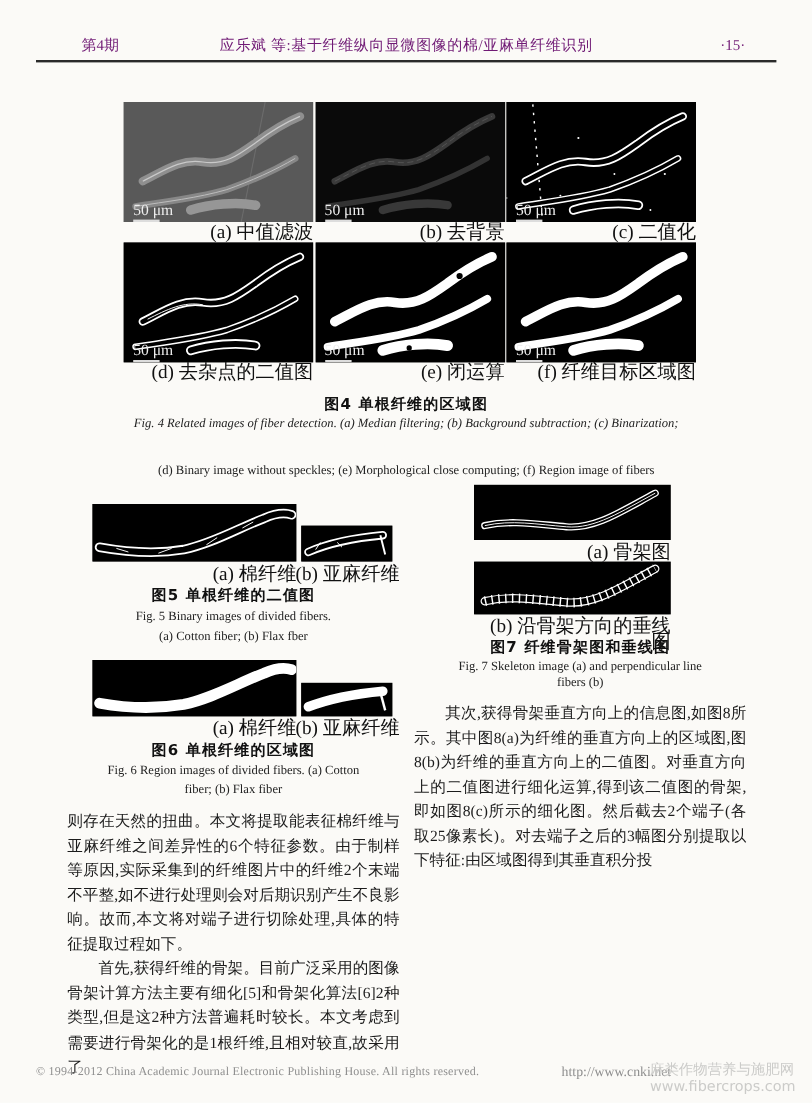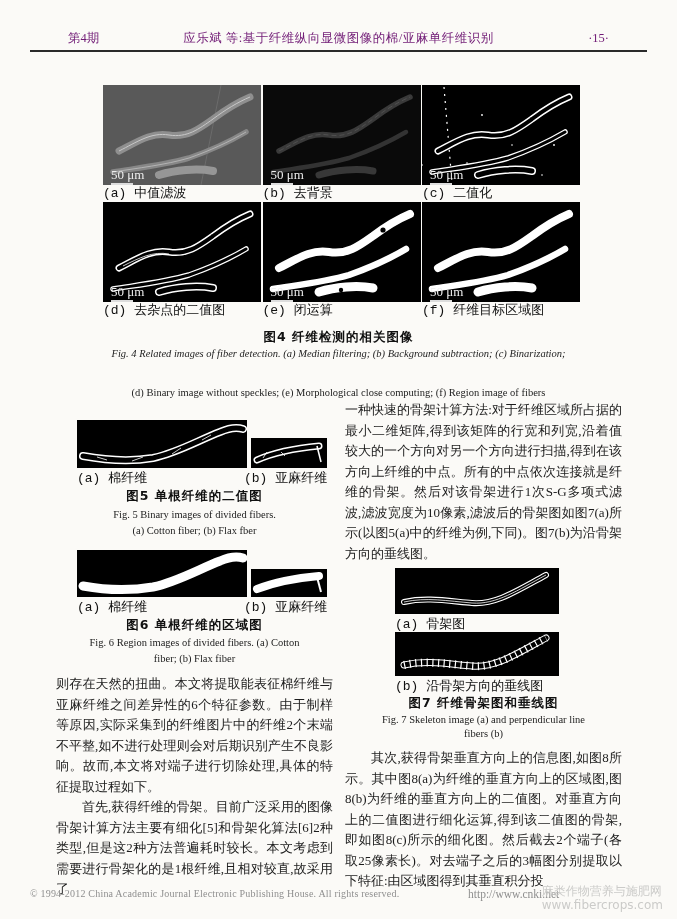--- a/index.html
+++ b/index.html
@@ -8,31 +8,31 @@
     width:677px;height:919px;
     background:#fbfaf7;
     font-family:"Liberation Serif","DejaVu Serif",serif;
     overflow:hidden;
   }
   
   .hdr{position:absolute;top:28px;left:30px;width:617px;height:20px;
        display:flex;align-items:center;font-size:12.5px;color:#701a75;}
   .hdr-issue{position:absolute;left:38px;}
   .hdr-title{width:100%;text-align:center;letter-spacing:.5px;}
-  .hdr-page{position:absolute;right:38px;}
+  .hdr-page{position:absolute;right:26px;}
   .hdr-rule{position:absolute;top:50px;left:30px;width:617px;height:2px;background:#2a2a2a;}
   
   .fig4{position:absolute;left:103px;top:85px;width:477px;
         display:grid;grid-template-columns:repeat(3,158px);column-gap:1.5px;row-gap:1px;}
   .micro-panel{position:relative;width:158px;height:100px;background:#000;overflow:hidden;}
   .micro-panel svg{display:block;width:158px;height:100px;}
   .scalebar{position:absolute;left:8px;bottom:0;color:#eee;font-size:13px;line-height:1;
             font-family:Liberation Serif, serif;}
   .scalebar::after{content:"";display:block;width:22px;height:2px;background:#ddd;margin-top:2px;}
-  .plabel{font-size:13px;text-align:left;padding:2px 0 1px 0;color:#111;height:13px;line-height:13px;font-family:Liberation Mono, monospace;}
+  .plabel{font-size:16px;text-align:right;padding:2px 0 1px 0;color:#111;height:13px;line-height:13px;}
   .cap-zh{font-weight:700;font-size:12.5px;text-align:center;color:#111;letter-spacing:1px;
           font-family:"DejaVu Sans",sans-serif;}
   .cap-en{font-family:"Liberation Serif","DejaVu Serif",serif;font-size:10.5px;text-align:center;color:#222;}
   .cap4-zh{position:absolute;top:329px;left:0;width:677px;}
   .cap4-en1{position:absolute;top:348px;left:0;width:677px;font-style:italic;}
   .cap4-en2{position:absolute;top:387px;left:0;width:677px;}
   
   .col{position:absolute;top:400px;width:277px;}
   #left-col{left:56px;}
   #right-col{left:345px;}
@@ -156,21 +156,21 @@
           <path d="M16,66 C34,57 48,47 66,50 C84,53 96,44 110,34 C122,25 135,17 147,12" stroke="#fff" stroke-width="8" fill="none" stroke-linecap="round"></path>
           <path d="M10,87 C35,83 62,80 86,73 C106,66 126,57 143,47" stroke="#fff" stroke-width="6.5" fill="none" stroke-linecap="round"></path>
           <path d="M56,90 C72,85 94,83 110,86" stroke="#fff" stroke-width="9" fill="none" stroke-linecap="round"></path>
         </svg>
         <div class="scalebar">50 μm</div>
       </div>
       <div class="plabel">(f) 纤维目标区域图</div>
     </div>
   </div>
 
-  <div class="cap-zh cap4-zh">图4  纤维检测的相关图像</div>
+  <div class="cap-zh cap4-zh">图4  单根纤维的区域图</div>
   <div class="cap-en cap4-en1">Fig. 4  Related images of fiber detection. (a) Median filtering; (b) Background subtraction; (c) Binarization;</div>
   <div class="cap-en cap4-en2">(d) Binary image without speckles; (e) Morphological close computing; (f) Region image of fibers</div>
 
   <div class="col" id="left-col">
 
     <div class="subfig" style="height:142px">
       <div class="bpanel" style="left:21px;top:20px;width:170px;height:48px">
         <svg viewBox="0 0 170 48">
           <rect width="170" height="48" fill="#000"></rect>
           <path d="M6,36 C28,40 52,42 76,38 C100,33 122,20 143,12 C152,8 160,7 166,9" stroke="#fff" stroke-width="8" fill="none" stroke-linecap="round"></path>
@@ -214,21 +214,20 @@
       <div class="abs cap-en w100" style="top:89px">Fig. 6  Region images of divided fibers. (a) Cotton</div>
       <div class="abs cap-en w100" style="top:105px">fiber; (b) Flax fiber</div>
     </div>
 
     <div class="body-para" style="margin-top:4px">则存在天然的扭曲。本文将提取能表征棉纤维与亚麻纤维之间差异性的6个特征参数。由于制样等原因,实际采集到的纤维图片中的纤维2个末端不平整,如不进行处理则会对后期识别产生不良影响。故而,本文将对端子进行切除处理,具体的特征提取过程如下。</div>
     <div class="body-para indent">首先,获得纤维的骨架。目前广泛采用的图像骨架计算方法主要有细化[5]和骨架化算法[6]2种类型,但是这2种方法普遍耗时较长。本文考虑到需要进行骨架化的是1根纤维,且相对较直,故采用了</div>
   </div>
 
   <div class="col" id="right-col">
 
-    <div class="body-para">一种快速的骨架计算方法:对于纤维区域所占据的最小二维矩阵,得到该矩阵的行宽和列宽,沿着值较大的一个方向对另一个方向进行扫描,得到在该方向上纤维的中点。所有的中点依次连接就是纤维的骨架。然后对该骨架进行1次S-G多项式滤波,滤波宽度为10像素,滤波后的骨架图如图7(a)所示(以图5(a)中的纤维为例,下同)。图7(b)为沿骨架方向的垂线图。</div>
 
     <div class="subfig" style="height:172px;margin-top:4px">
       <div class="bpanel" style="left:50px;top:0;width:164px;height:46px">
         <svg viewBox="0 0 162 46">
           <rect width="162" height="46" fill="#000"></rect>
           <path d="M8,34 C30,29 52,33 76,35 C100,37 122,22 150,7" stroke="#fff" stroke-width="6" fill="none" stroke-linecap="round"></path>
           <path d="M8,34 C30,29 52,33 76,35 C100,37 122,22 150,7" stroke="#000" stroke-width="3.8" fill="none" stroke-linecap="round"></path>
           <path d="M8,34 C30,29 52,33 76,35 C100,37 122,22 150,7" stroke="#fff" stroke-width="0.8" fill="none"></path>
         </svg>
       </div>

